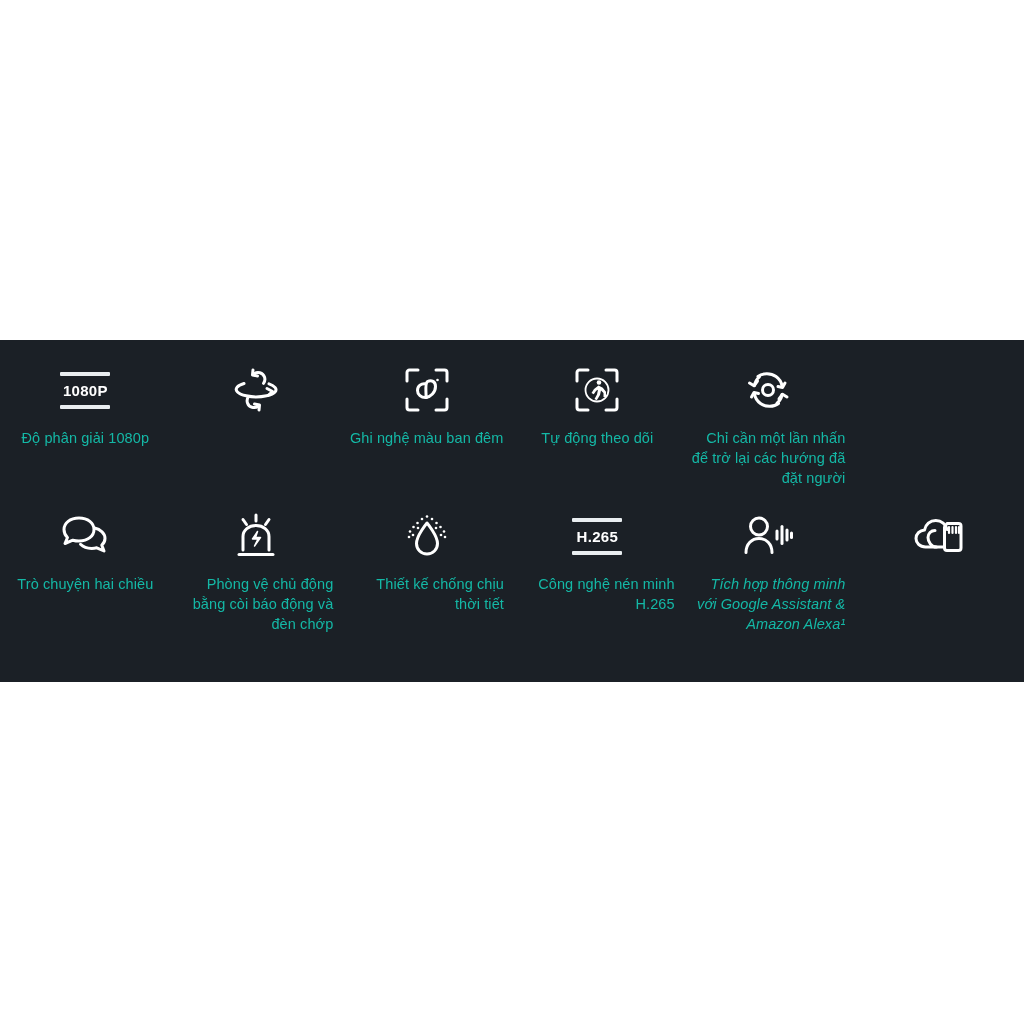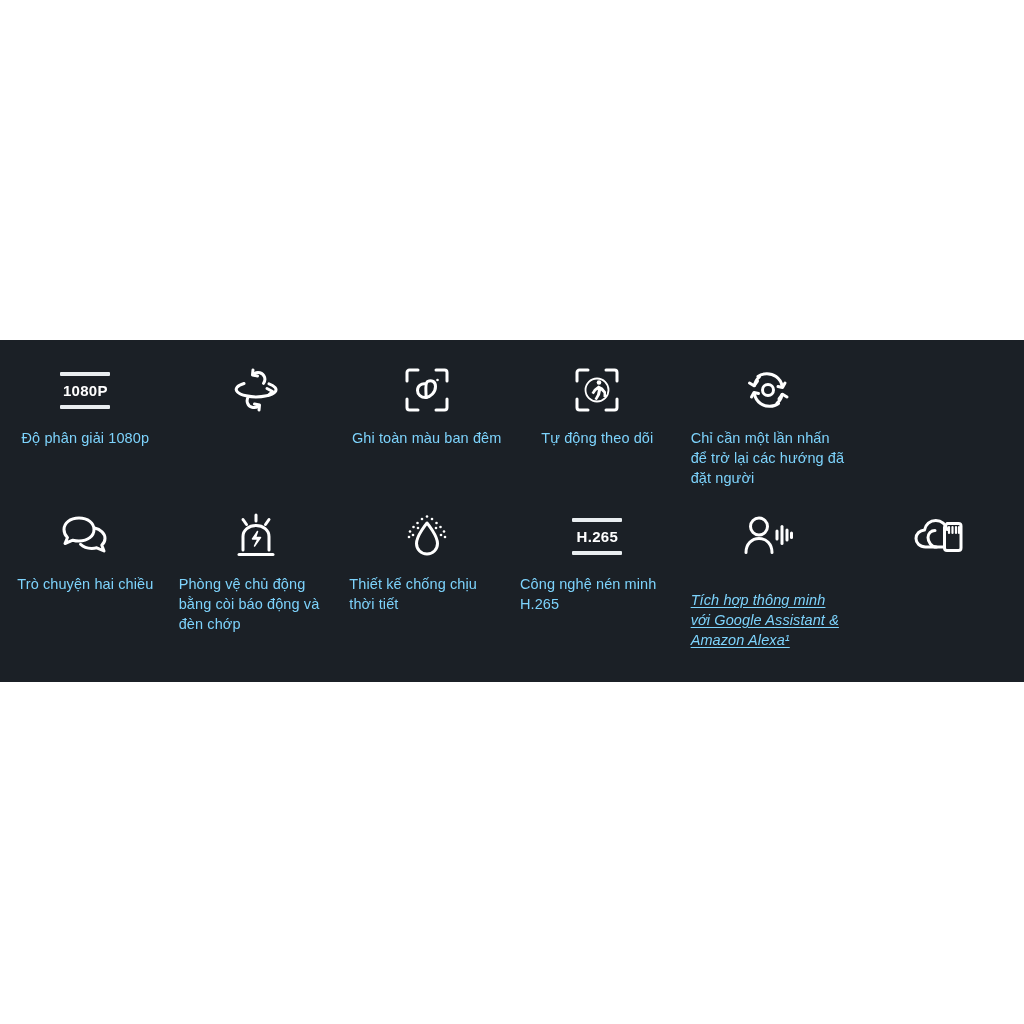--- a/index.html
+++ b/index.html
@@ -46,32 +46,30 @@
     height: 56px;
     display: flex;
     align-items: center;
     justify-content: center;
     margin-bottom: 10px;
   }
   .icon-box svg {
     display: block;
   }
   .feature-label {
-    color: #7dd3fc;
+    color: #14b8a6;
     font-size: 14.5px;
     line-height: 20px;
-    text-align: left;
+    text-align: right;
     letter-spacing: 0.1px;
     max-width: 160px;
   }
   .feature-label.link-style {
     font-style: italic;
-    text-decoration: underline;
     text-underline-offset: 2px;
-    margin-top: 16px;
   }
   .badge-icon {
     display: flex;
     flex-direction: column;
     align-items: center;
     justify-content: center;
   }
   .badge-bar {
     width: 50px;
     height: 4px;
@@ -125,21 +123,21 @@
           <svg width="46" height="46" viewBox="0 0 46 46" fill="none" stroke="#ffffff" stroke-width="3" stroke-linecap="round" stroke-linejoin="round">
             <path d="M3 14 V5.5 A2.5 2.5 0 0 1 5.5 3 H14"></path>
             <path d="M32 3 H40.5 A2.5 2.5 0 0 1 43 5.5 V14"></path>
             <path d="M43 32 V40.5 A2.5 2.5 0 0 1 40.5 43 H32"></path>
             <path d="M14 43 H5.5 A2.5 2.5 0 0 1 3 40.5 V32"></path>
             <path d="M23.5 14.5 C27.5 12.5 31.5 14.5 31.5 19.5 C31.5 25.5 26.5 30 22 30.5 C22.5 26.5 20.5 16.5 23.5 14.5 Z"></path>
             <path d="M22.5 30.5 C17 31 13.5 27.5 13.5 23.5 C13.5 19 17.5 16 21.5 16.8"></path>
             <circle cx="33.5" cy="13" r="1.3" fill="#ffffff" stroke="none"></circle>
           </svg>
         </div>
-        <div class="feature-label">Ghi toàn màu ban đêm</div>
+        <div class="feature-label">Ghi nghệ màu ban đêm</div>
       </div>
 
 
       <div class="feature-cell">
         <div class="icon-box">
           <svg width="46" height="46" viewBox="0 0 46 46" fill="none" stroke="#ffffff" stroke-width="3" stroke-linecap="round" stroke-linejoin="round">
             <path d="M3 14 V5.5 A2.5 2.5 0 0 1 5.5 3 H14"></path>
             <path d="M32 3 H40.5 A2.5 2.5 0 0 1 43 5.5 V14"></path>
             <path d="M43 32 V40.5 A2.5 2.5 0 0 1 40.5 43 H32"></path>
             <path d="M14 43 H5.5 A2.5 2.5 0 0 1 3 40.5 V32"></path>

